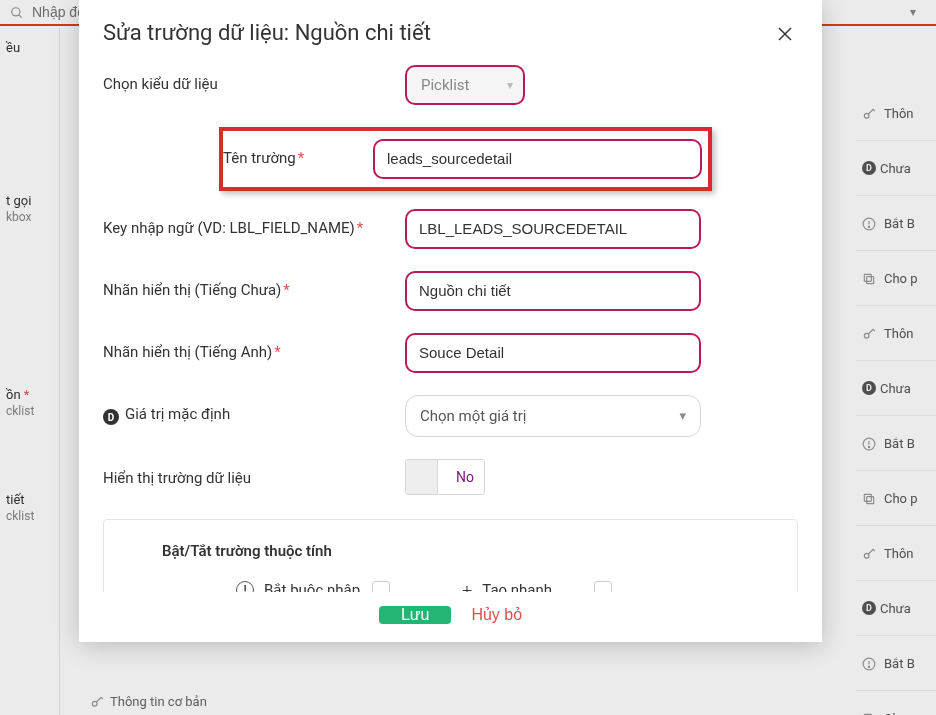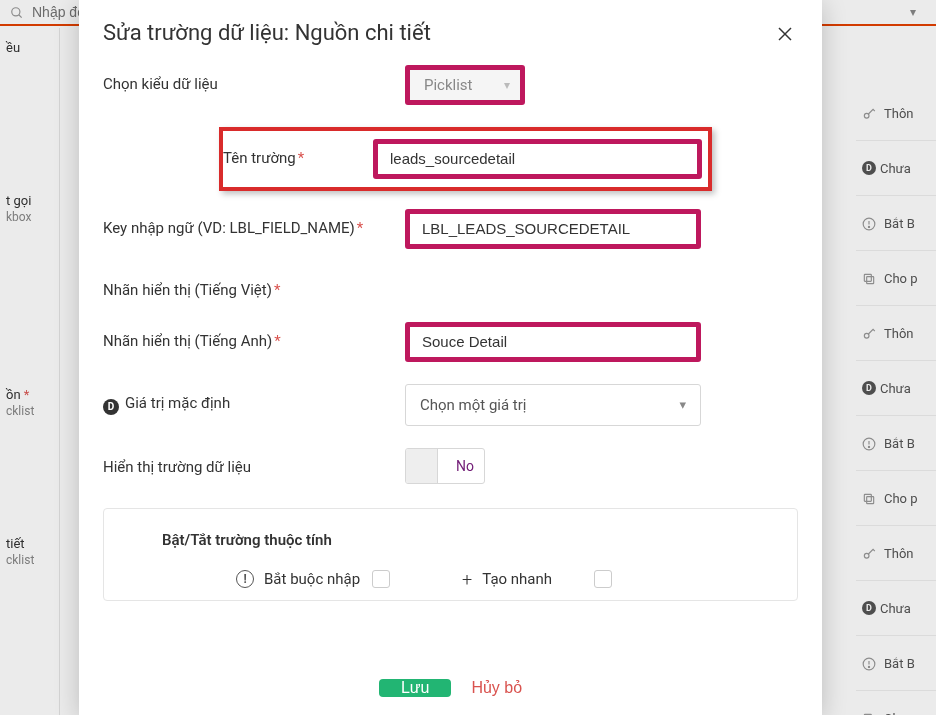--- a/index.html
+++ b/index.html
@@ -113,21 +113,21 @@
       inset: 0;
       background: rgba(0,0,0,0.08);
     }
 
     
     .modal {
       position: absolute;
       top: 0;
       left: 79px;
       width: 743px;
-      height: 715px;
+      height: 642px;
       background: #fff;
       box-shadow: 0 4px 24px rgba(0,0,0,0.2);
       display: flex;
       flex-direction: column;
     }
     .modal-header {
       display: flex;
       align-items: center;
       justify-content: space-between;
       padding: 18px 24px 14px 24px;
@@ -201,42 +201,42 @@
       vertical-align: -2px;
     }
     .form-control-wrap {
       width: 296px;
     }
 
     .text-input {
       width: 100%;
       height: 40px;
       padding: 0 12px;
-      border: 5px solid #be185d;
-      border-radius: 3px;
+      border: 2px solid #be185d;
+      border-radius: 10px;
       font-size: 15px;
       color: #333;
       outline: none;
       background: #fff;
     }
     .text-input.disabled {
       background: #f5f5f5;
       color: #888;
       width: 120px;
       display: inline-flex;
       align-items: center;
       justify-content: space-between;
       padding: 0 10px 0 14px;
     }
 
     .select-box {
       width: 100%;
       height: 42px;
       border: 1px solid #d7d7d7;
-      border-radius: 3px;
+      border-radius: 13px;
       display: flex;
       align-items: center;
       justify-content: space-between;
       padding: 0 14px;
       font-size: 15px;
       color: #555;
       cursor: pointer;
       background: #fff;
     }
     .select-box .chev { color: #888; font-size: 13px; }
@@ -353,21 +353,21 @@
     <span class="bg-chevron">▾</span>
     <div class="bg-divider-v"></div>
   </div>
 
   <div class="bg-body">
 
     <div class="bg-left-col">
       <div class="bg-left-item" style="margin-top:4px"><span>ều</span></div>
       <div class="bg-left-item" style="margin-top:120px"><span>t gọi</span><div class="bg-left-sub">kbox</div></div>
       <div class="bg-left-item" style="margin-top:146px"><span>ồn</span><span class="req"> *</span><div class="bg-left-sub">cklist</div></div>
-      <div class="bg-left-item" style="margin-top:100px"><span>tiết</span><div class="bg-left-sub">cklist</div></div>
+      <div class="bg-left-item" style="margin-top:56px"><span>tiết</span><div class="bg-left-sub">cklist</div></div>
     </div>
 
     <div class="bg-right-col">
       <div class="bg-right-item" style="margin-top:58px">
           <span class="ico"><svg width="14" height="14" viewBox="0 0 24 24" fill="none" stroke="#999" stroke-width="2">
               <circle cx="8" cy="15" r="4"></circle>
               <path d="M11 12l8-8 3 3"></path>
             </svg></span>
           <span>Thôn</span>
         </div>
@@ -492,21 +492,24 @@
       <div class="form-label">
         <span>Key nhập ngữ (VD: LBL_FIELD_NAME)</span><span class="req">*</span>
       </div>
       <div class="form-control-wrap">
         <input class="text-input" value="LBL_LEADS_SOURCEDETAIL" style="">
       </div>
     </div>
 
     <div class="form-row">
       <div class="form-label">
-        <span>Nhãn hiển thị (Tiếng Việt)</span><span class="req">*</span>
+        <span>Nhãn hiển thị (Tiếng Chưa)</span><span class="req">*</span>
+      </div>
+      <div class="form-control-wrap">
+        <input class="text-input" value="Nguồn chi tiết" style="">
       </div>
     </div>
 
     <div class="form-row">
       <div class="form-label">
         <span>Nhãn hiển thị (Tiếng Anh)</span><span class="req">*</span>
       </div>
       <div class="form-control-wrap">
         <input class="text-input" value="Souce Detail" style="">
       </div>

